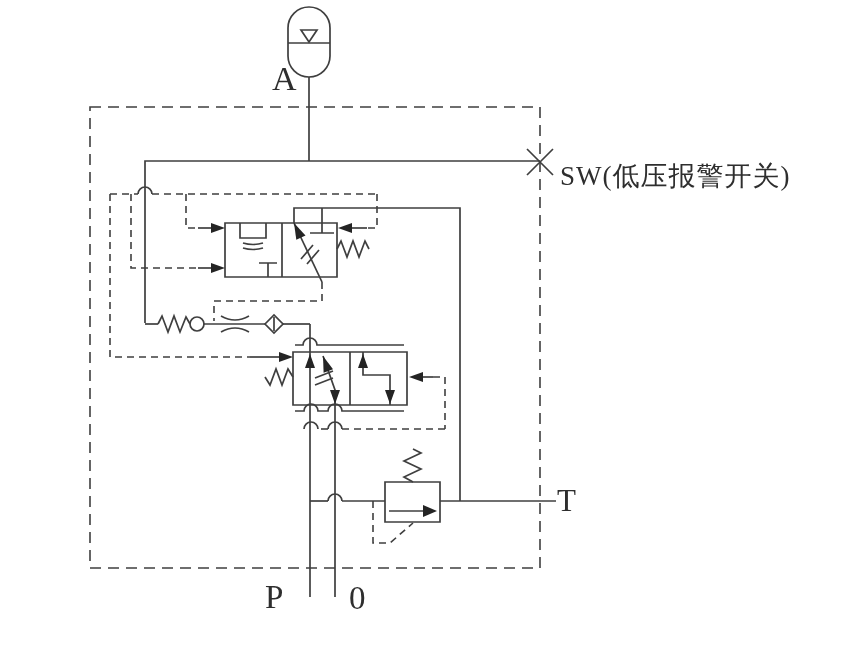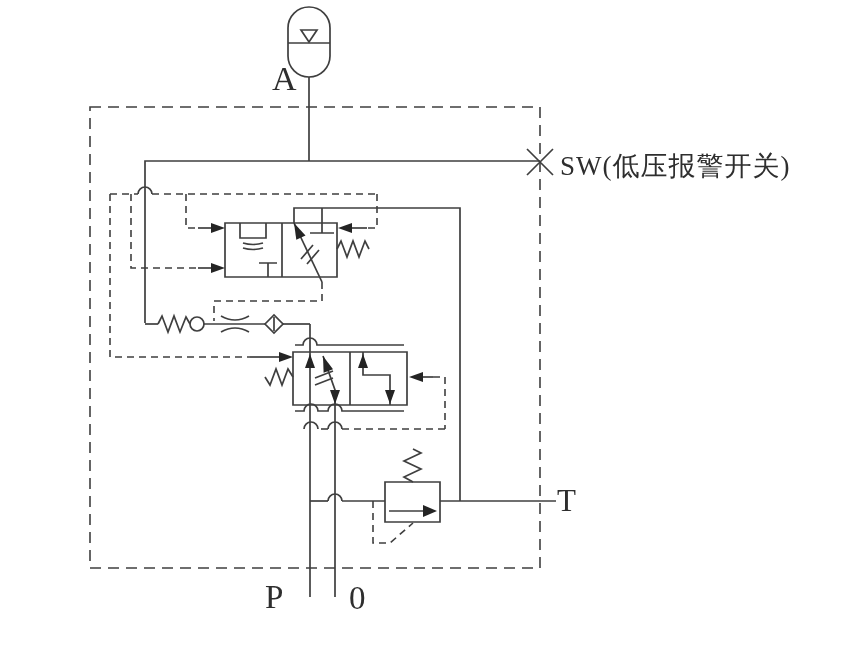--- a/index.html
+++ b/index.html
@@ -15,21 +15,21 @@
     overflow:hidden;
   }
   svg{position:absolute;left:0;top:0;}
   .lbl{
     position:absolute;
     color:#2e2e2e;
     white-space:nowrap;
     user-select:none;
   }
   .lbl-a   {left:272px;top:60px; font-size:34px;}
-  .lbl-sw  {left:560px;top:148px;font-size:27px;letter-spacing:1px;}
+  .lbl-sw  {left:560px;top:158px;font-size:27px;letter-spacing:1px;}
   .lbl-t   {left:557px;top:483px;font-size:31px;}
   .lbl-p   {left:265px;top:579px;font-size:33px;}
   .lbl-o   {left:349px;top:580px;font-size:33px;}
   path,rect,circle,line,polyline{vector-effect:non-scaling-stroke;}
   .s {stroke:var(--line);stroke-width:1.7;fill:none;}
   .sd{stroke:var(--line);stroke-width:1.6;fill:none;stroke-dasharray:11 7;}
   .pd{stroke:var(--line);stroke-width:1.6;fill:none;stroke-dasharray:7 5;}
   .ah{fill:#242424;stroke:none;}
 </style>
 </head>

